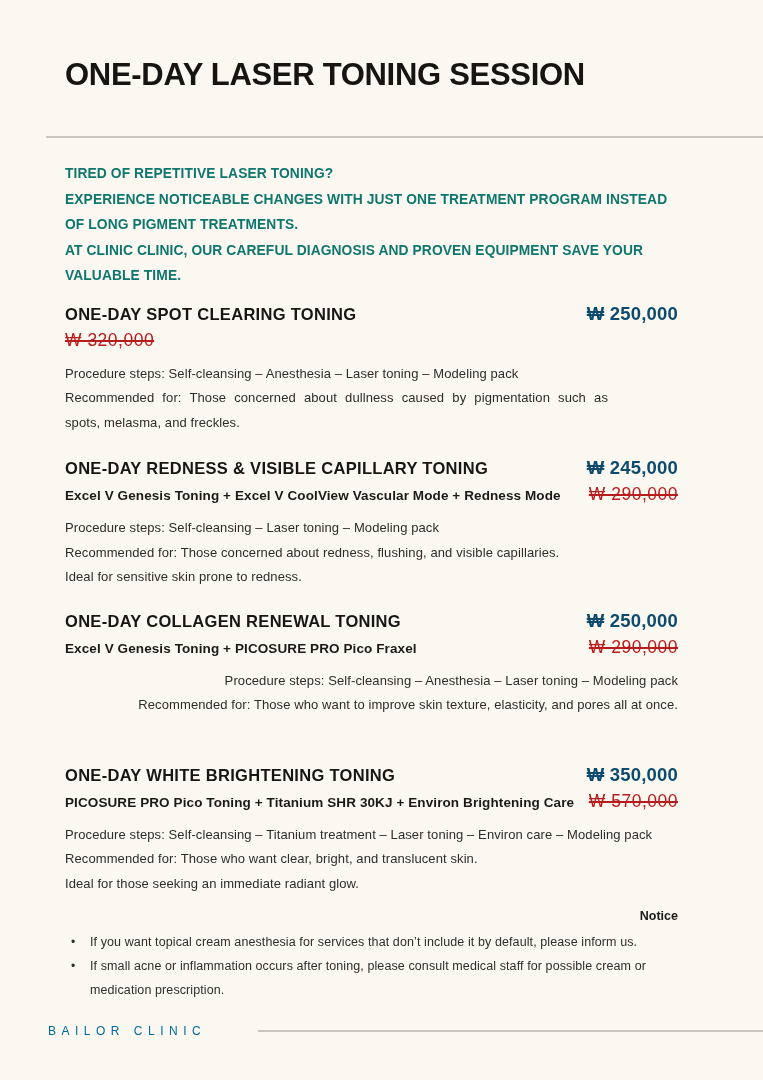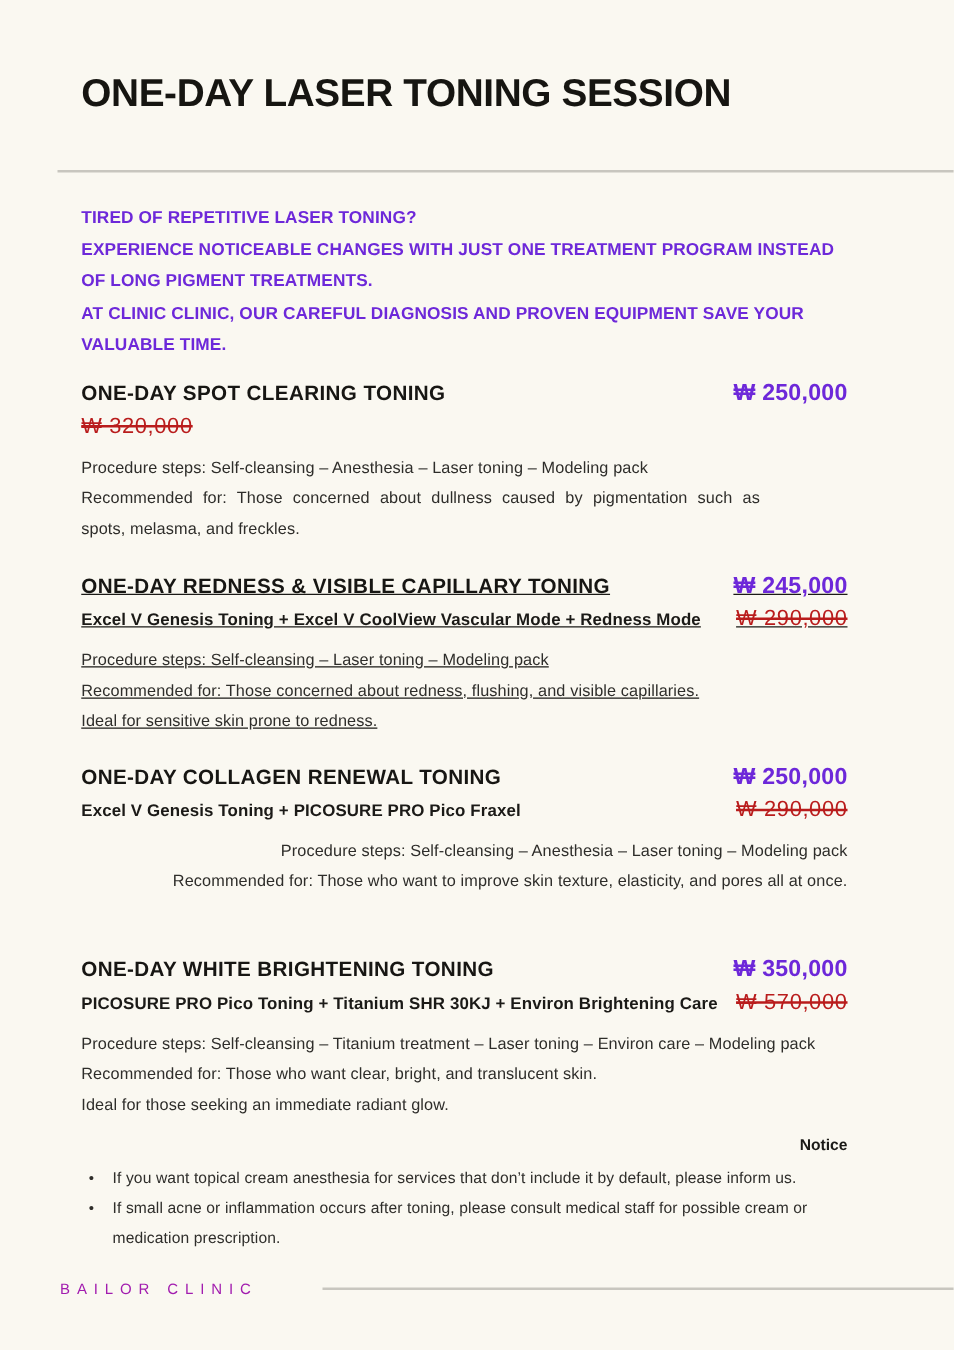--- a/index.html
+++ b/index.html
@@ -29,42 +29,42 @@
     background: #c8c6bf;
     margin: 42px 0 0 46px;
   }
 
   .intro {
     margin: 23px 85px 0 65px;
     font-size: 13.8px;
     font-weight: 700;
     line-height: 25.5px;
     letter-spacing: 0.1px;
-    color: #6d28d9;
+    color: #0f766e;
   }
   .intro-line { white-space: nowrap; }
 
   .sections { margin: 14px 85px 0 65px; }
   section { display: block; }
-  .sec-1 { margin-top: 22px; text-decoration: underline; }
+  .sec-1 { margin-top: 22px; }
   .sec-2 { margin-top: 20px; text-align: right; }
   .sec-3 { margin-top: 46px; }
 
   .sec-row1 {
     display: flex; justify-content: space-between; align-items: baseline;
     height: 22px;
     gap: 37px;
   }
   .service-title {
     font-size: 16.5px; font-weight: 800; letter-spacing: 0.3px;
     color: #171613; white-space: nowrap;
   }
   .price-current {
     font-size: 18.5px; font-weight: 800; letter-spacing: 0.2px;
-    color: #6d28d9; white-space: nowrap;
+    color: #0c4a6e; white-space: nowrap;
   }
   .sec-row2 {
     display: flex; justify-content: space-between; align-items: baseline;
     margin-top: 5px; height: 22px;
   }
   .service-subtitle {
     font-size: 13.5px; font-weight: 700; letter-spacing: 0.1px;
     color: #1b1a17; white-space: nowrap;
   }
   .price-original {
@@ -100,21 +100,21 @@
     font-size: 12.5px; font-weight: 400; color: #2f2e2b;
     line-height: 24px; letter-spacing: 0.1px; white-space: nowrap;
   }
 
   .footer {
     display: flex; align-items: center;
     margin: 22px 0 0 48px;
   }
   .brand-logo {
     font-size: 12px; font-weight: 500; letter-spacing: 5.5px;
-    color: #a21caf; white-space: nowrap;
+    color: #0369a1; white-space: nowrap;
   }
   .footer-line {
     flex: 1; height: 2px; background: #c8c6bf; margin-left: 52px;
   }
 </style>
 </head>
 <body>
 
 <div class="page">
 

